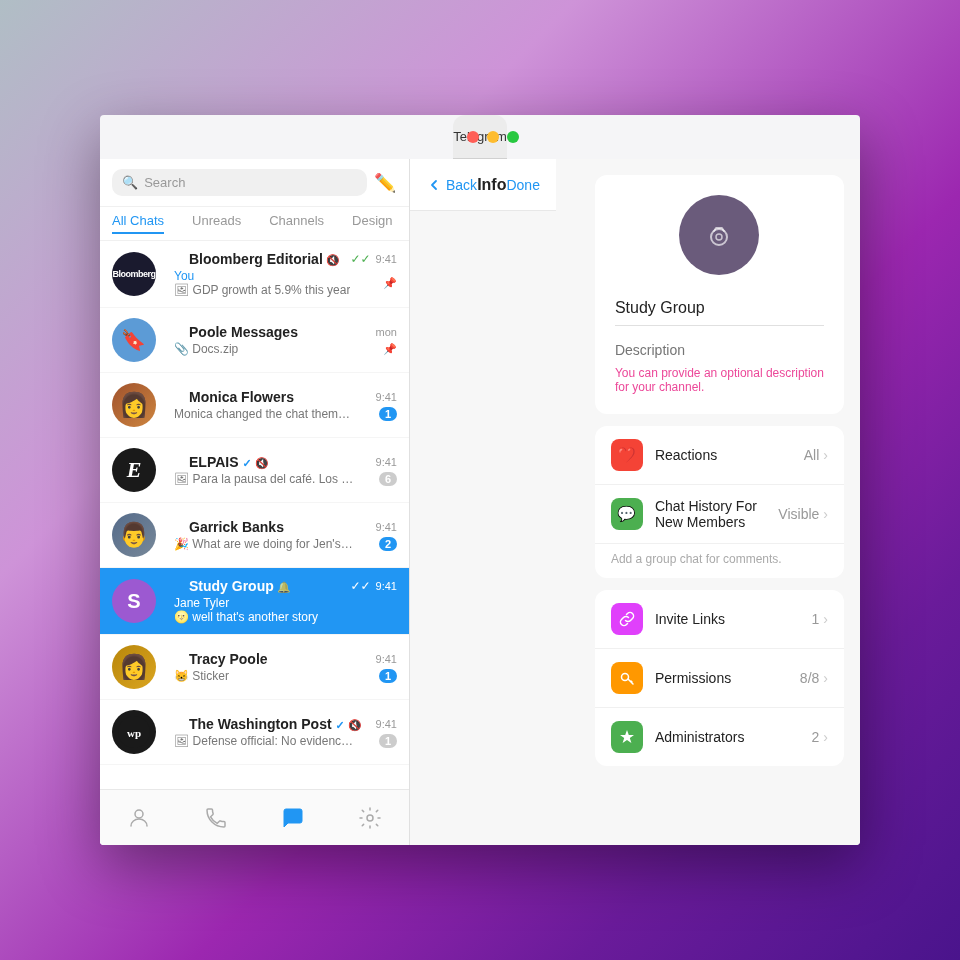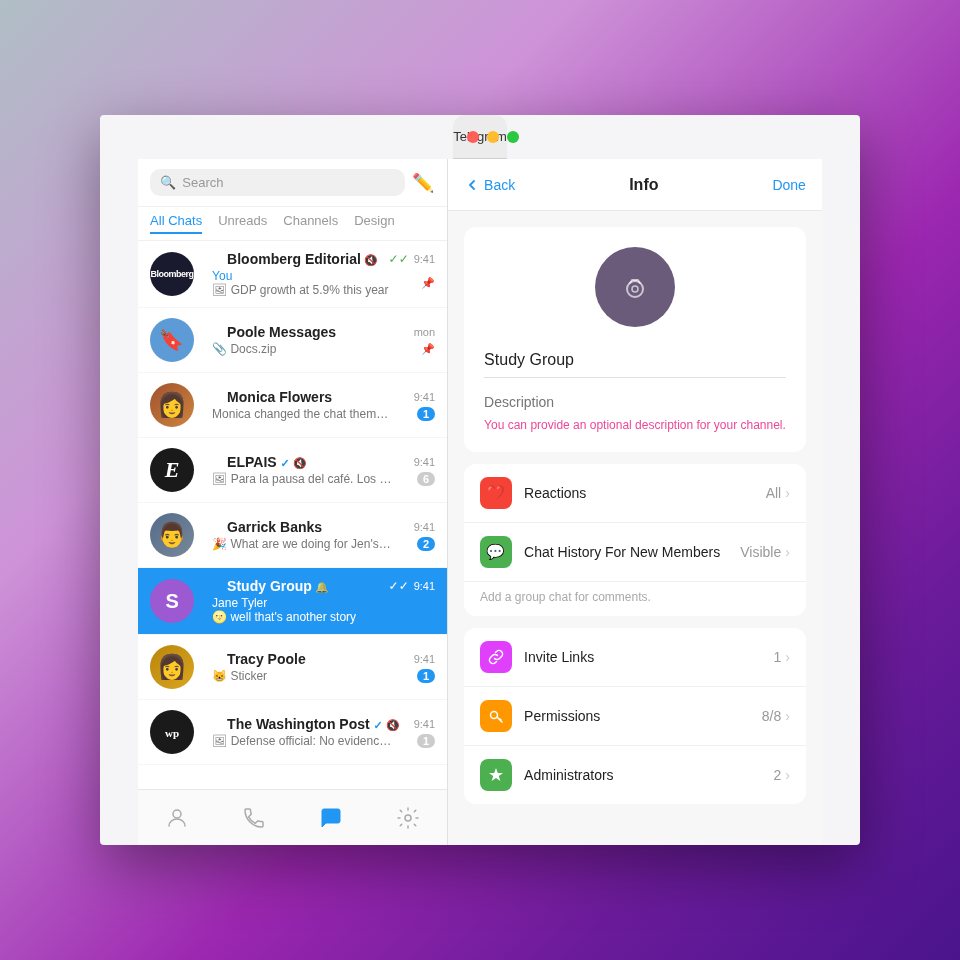--- a/index.html
+++ b/index.html
@@ -81,21 +81,21 @@
       align-items: center;
       padding: 6px 10px;
       gap: 6px;
     }
     .search-icon-svg { color: #999; font-size: 13px; }
     .search-input-text { font-size: 13px; color: #999; }
     .compose-btn { color: #2196f3; font-size: 18px; cursor: pointer; }
     .filter-tabs {
       display: flex;
       padding: 6px 12px;
-      gap: 16px;
+      gap: 28px;
       border-bottom: 1px solid #f0f0f0;
     }
     .filter-tab {
       font-size: 13px;
       color: #999;
       cursor: pointer;
       padding-bottom: 4px;
     }
     .filter-tab.active {
       color: #2196f3;
@@ -179,21 +179,22 @@
       cursor: pointer;
       color: #999;
       font-size: 22px;
     }
     .nav-btn.active-nav { color: #2196f3; }
     
     .right-panel {
       flex: 1;
       background: #f7f7f7;
       display: flex;
-      flex-direction: column;
+      flex-direction: row;
+      gap: 23px;
     }
     .right-header {
       height: 52px;
       background: white;
       border-bottom: 1px solid #e8e8e8;
       display: flex;
       align-items: center;
       padding: 0 16px;
       justify-content: space-between;
     }

